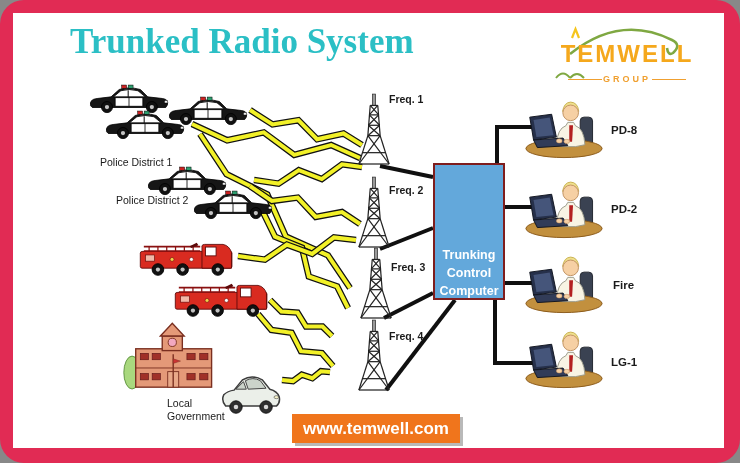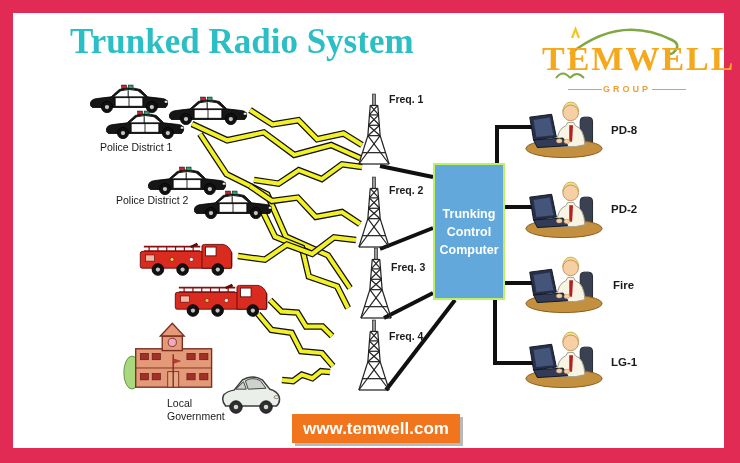--- a/index.html
+++ b/index.html
@@ -1,50 +1,50 @@
 <!DOCTYPE html>
 <html><head>
 <meta charset="utf-8">
 <style>
   html,body{margin:0;padding:0;background:#888;}
   .frame{
     position:relative;width:740px;height:463px;background:#E12B54;
-    font-family:"Liberation Sans",sans-serif;overflow:hidden;
+    font-family:"Liberation Sans",sans-serif;overflow:hidden;border-radius:24px;
   }
   .canvas{
     position:absolute;left:13px;top:13px;right:16px;bottom:15px;background:#ffffff;
   }
   svg.layer{position:absolute;left:0;top:0;width:740px;height:463px;z-index:1;}
   .clip{position:absolute;z-index:2;}
   .lbl{position:absolute;z-index:3;color:#1a1a1a;font-size:10.5px;line-height:13px;}
   .page-title{
     position:absolute;left:70px;top:22px;z-index:3;
     font-family:"Liberation Serif",serif;font-weight:bold;font-size:35px;
     color:#2BBFC5;letter-spacing:0px;white-space:nowrap;
   }
   
   .logo{position:absolute;left:542px;top:20px;width:170px;height:76px;z-index:3;text-align:center;}
   .logo-swoosh{position:absolute;left:0;top:0;width:170px;height:76px;}
   .logo-text{
-    position:relative;margin-top:20px;font-size:34px;font-weight:bold;color:#F5A81C;
-    letter-spacing:2px;font-family:Liberation Serif, serif;
+    position:relative;margin-top:20px;font-size:24px;font-weight:bold;color:#F5A81C;
+    letter-spacing:2px;font-family:Liberation Sans, sans-serif;
   }
   .logo-sub{
     position:relative;margin-top:6px;display:flex;align-items:center;justify-content:center;gap:1px;
     color:#F0A030;font-size:9px;font-weight:bold;letter-spacing:3px;
   }
   .logo-sub .dash{display:inline-block;width:34px;height:0;border-top:1px solid #F0A030;}
   
   .freq-lbl{font-weight:bold;font-size:10.5px;}
   .op-lbl{font-weight:bold;font-size:11.5px;}
   
   .control-box{
     position:absolute;left:433px;top:163px;width:72px;height:137px;z-index:2;
-    background:#63A8DB;border:2px solid #bef264;box-sizing:border-box;
-    display:flex;flex-direction:column;align-items:center;justify-content:center;gap:4px;
+    background:#63A8DB;border:2px solid #7f1d1d;box-sizing:border-box;
+    display:flex;flex-direction:column;align-items:center;justify-content:flex-end;gap:4px;
     color:#ffffff;font-weight:bold;font-size:12.5px;text-align:center;
   }
   
   .banner{
     position:absolute;left:292px;top:414px;width:168px;height:29px;z-index:3;
     background:#F0751C;box-shadow:3px 3px 0 #b9b9b9;
     display:flex;align-items:center;justify-content:center;
     color:#ffffff;font-weight:bold;font-size:17px;
   }
 </style>
@@ -237,21 +237,21 @@
 
   <svg class="clip" style="left:88px;top:83px" width="82" height="31">
       <use href="#sym-police"></use>
     </svg>
   <svg class="clip" style="left:167px;top:95px" width="82" height="31">
       <use href="#sym-police"></use>
     </svg>
   <svg class="clip" style="left:104px;top:109px" width="82" height="31">
       <use href="#sym-police"></use>
     </svg>
-  <div class="lbl" style="left:100px;top:141px">Police District 1</div>
+  <div class="lbl" style="left:100px;top:156px">Police District 1</div>
 
   <svg class="clip" style="left:146px;top:165px" width="82" height="31">
       <use href="#sym-police"></use>
     </svg>
   <svg class="clip" style="left:192px;top:189px" width="82" height="31">
       <use href="#sym-police"></use>
     </svg>
   <div class="lbl" style="left:116px;top:194px">Police District 2</div>
 
   <svg class="clip" style="left:138px;top:240px" width="98" height="37">

